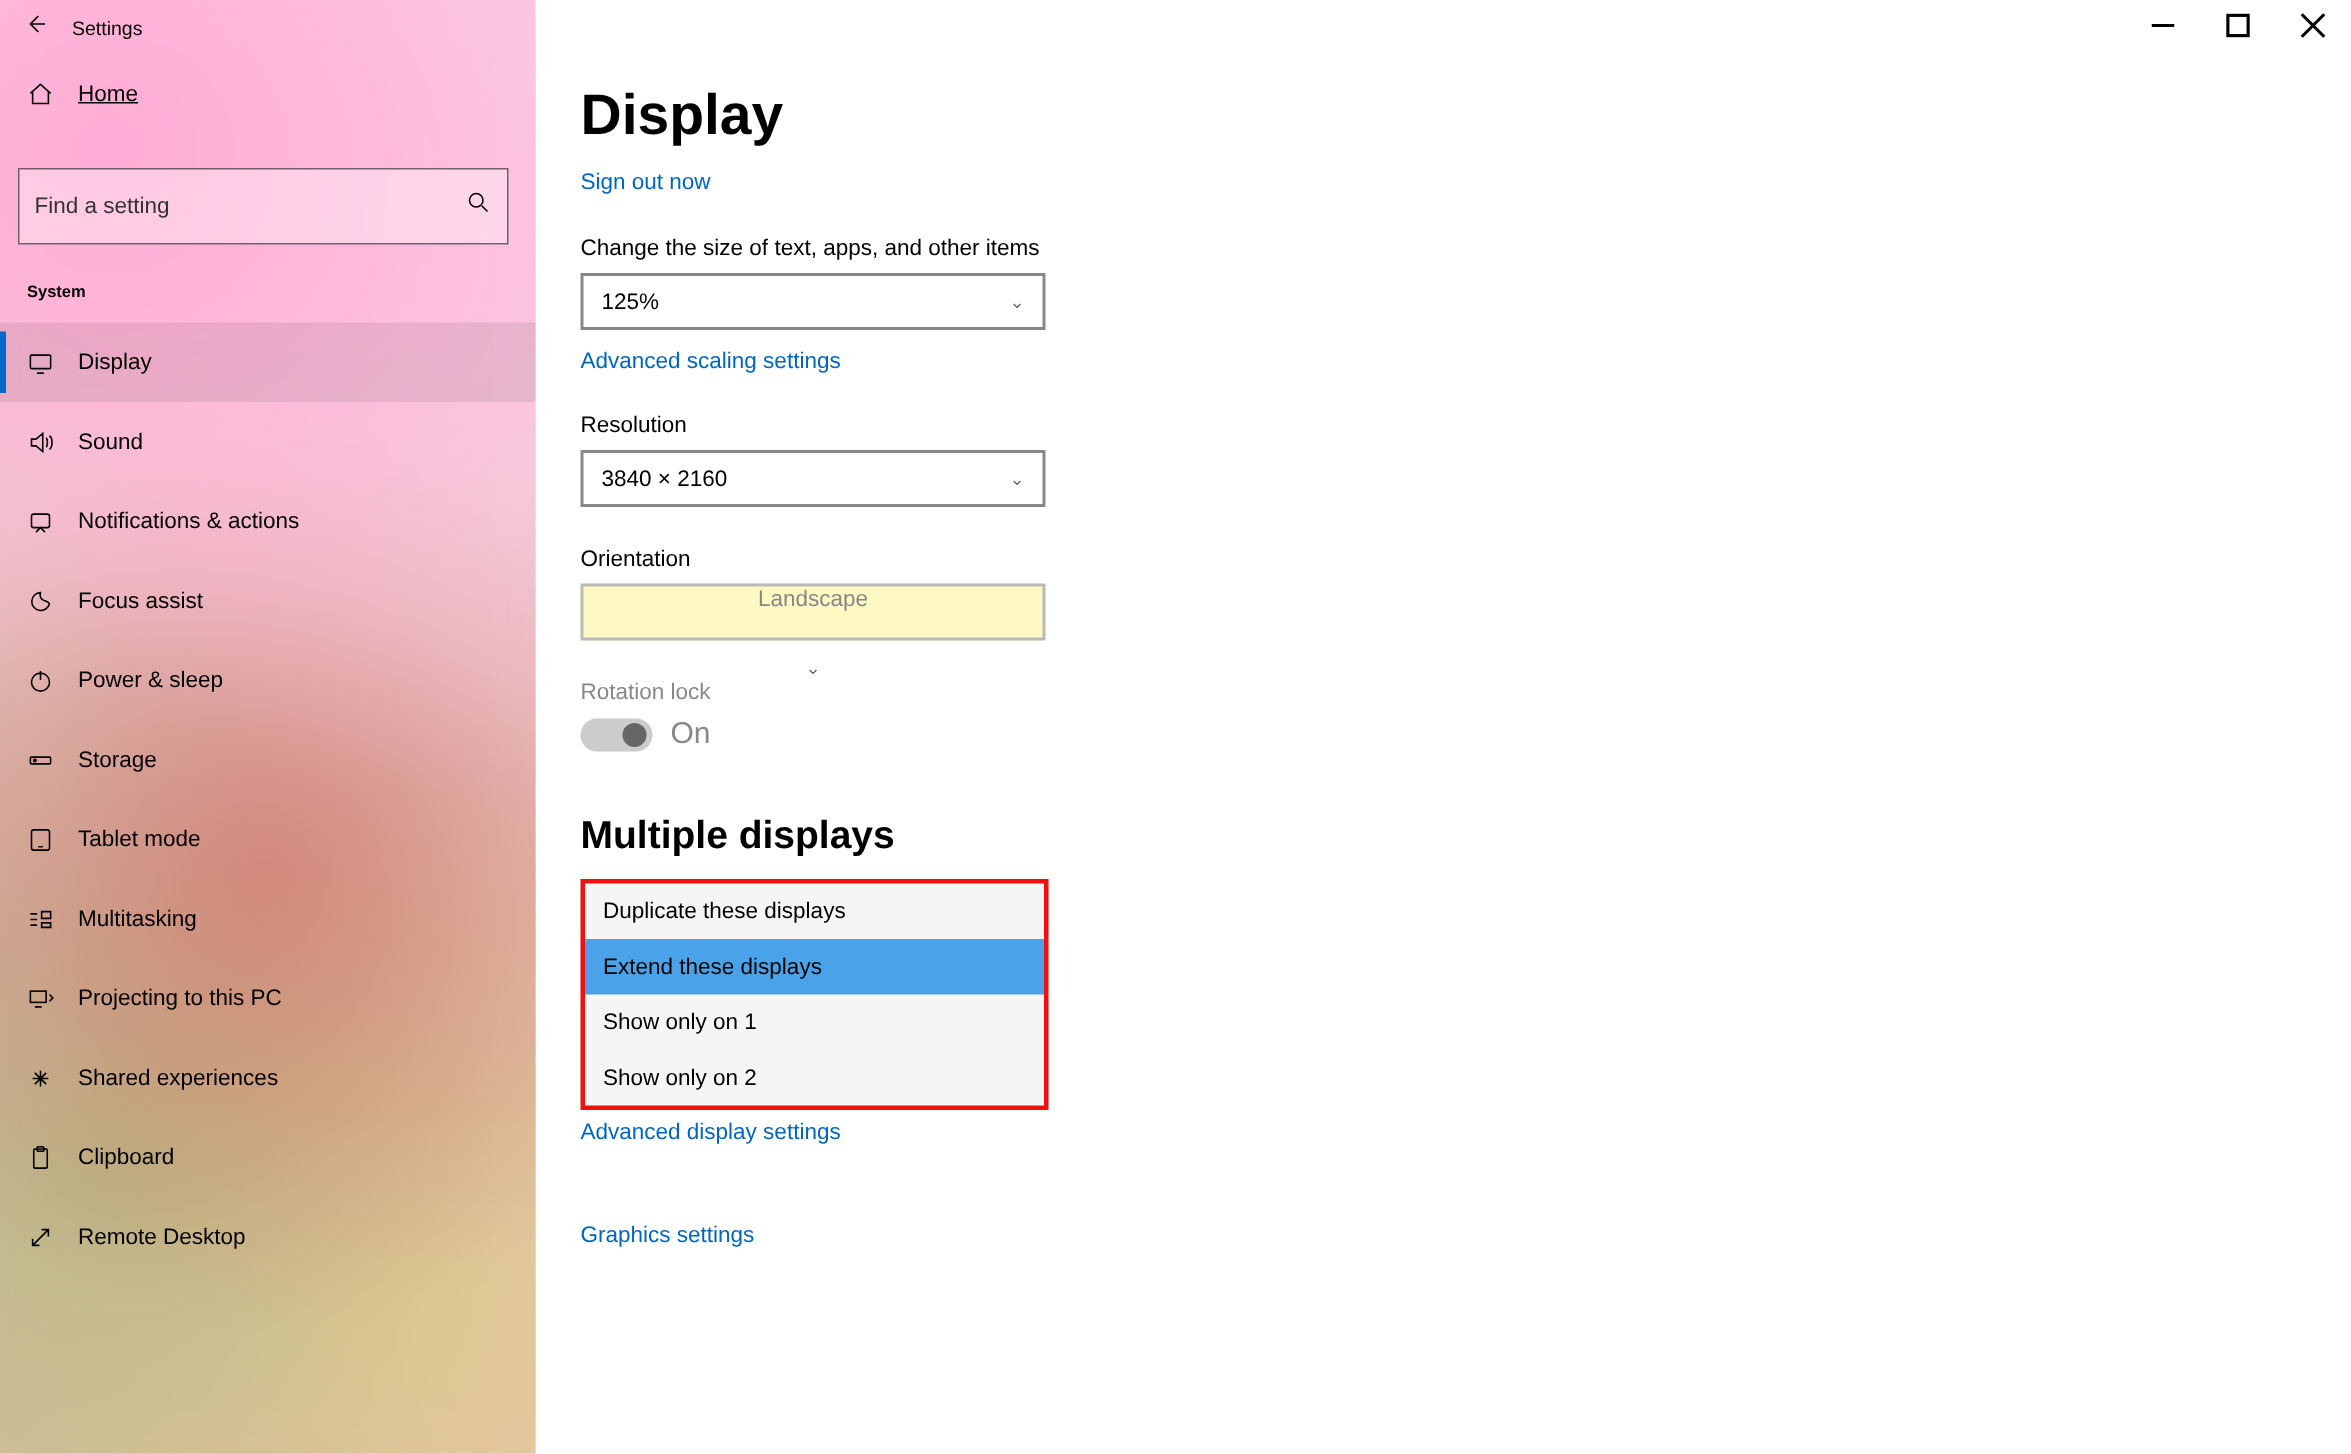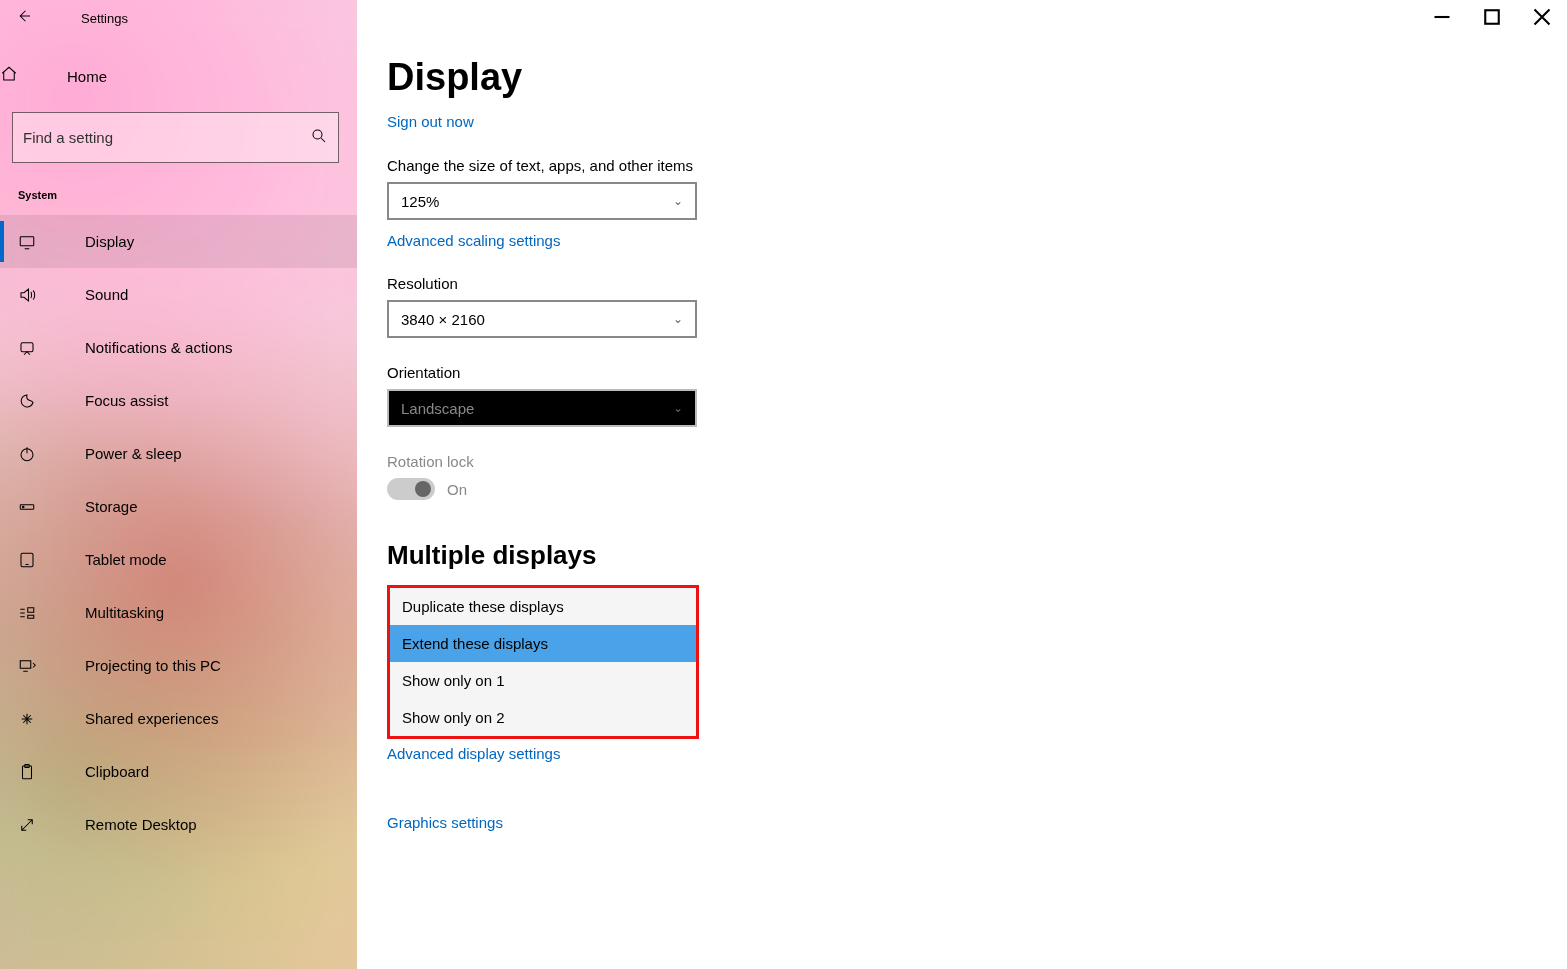--- a/index.html
+++ b/index.html
@@ -11,25 +11,25 @@
     radial-gradient(circle at 80% 20%, rgba(255,200,230,0.7), transparent 40%),
     radial-gradient(circle at 50% 60%, rgba(200,80,80,0.5), transparent 50%),
     radial-gradient(circle at 20% 80%, rgba(140,170,100,0.5), transparent 50%),
     radial-gradient(circle at 80% 90%, rgba(255,220,150,0.5), transparent 40%),
     linear-gradient(#f0d0e0, #e0c0b0);
   filter: saturate(1.1);
 }
 .sidebar::before {
   content:""; position:absolute; inset:0; backdrop-filter: blur(12px);
 }
-.sidebar > * { position: relative; gap: 33px; }
+.sidebar > * { position: relative; }
 .titlebar { height: 36px; display:flex; align-items:center; }
 .back-btn { width:48px; text-align:center; font-size:16px; }
 .app-title { font-size:13px; }
-.home-row { display:flex; align-items:center; height:44px; margin-top:18px; font-size:15px; }
+.home-row { display:flex; align-items:flex-start; height:44px; padding-left:18px; margin-top:18px; font-size:15px;text-decoration:underline; }
 .home-row .icon { width:34px; font-size:16px; }
 .search-box {
   margin:14px 18px 0 12px; height:51px; border:1px solid rgba(0,0,0,0.55);
   background: rgba(255,255,255,0.35); display:flex; align-items:center; padding:0 10px;
 }
 .search-box input {
   flex:1; border:none; background:transparent; font-size:15px; outline:none;
 }
 .search-box input::placeholder { color:#333; }
 .section-label { font-weight:600; font-size:11px; margin:26px 0 14px 18px; }
@@ -47,30 +47,30 @@
 .win-btn { width:50px; height:34px; display:flex; align-items:center; justify-content:center; font-size:11px; }
 .content { padding:56px 0 0 30px; }
 h1 { font-weight:600; font-size:38px; margin-bottom:14px; }
 .link { color:#0067c0; font-size:15px; }
 .label { font-size:15px; margin-top:26px; margin-bottom:8px; }
 .label.disabled { color:#888; }
 .combo {
   width:310px; height:38px; border:2px solid #888; display:flex; align-items:center;
   justify-content:space-between; padding:0 12px; font-size:15px; background:#fff;gap:30px;
 }
-.combo.disabled { background:#000000; border-color:#bbb; color:#888; }
+.combo.disabled { background:#fef9c3; border-color:#bbb; color:#888;flex-direction:column; }
 .chev { color:#666; font-size:12px; }
 .toggle-row { display:flex; align-items:center; margin-top:8px; gap:12px; }
 .toggle {
   width:48px; height:22px; border-radius:11px; background:#ccc; position:relative;
 }
 .toggle .knob {
   width:16px; height:16px; border-radius:50%; background:#666; position:absolute; top:3px; right:4px;
 }
-.toggle-label { font-size:15px; color:#888; }
+.toggle-label { font-size:20px; color:#888; }
 .section-head { font-size:26px; font-weight:600; margin-top:40px; margin-bottom:14px; }
 .dropdown-open {
   width:312px; border:3px solid #e11; background:#f5f5f5;
 }
 .dropdown-open .opt {
   height:37px; display:flex; align-items:center; padding:0 12px; font-size:15px;
 }
 .dropdown-open .opt.selected { background:#4aa3e8; color:#000; }
 .link2 { color:#0067c0; font-size:15px; display:block; margin-top:6px; }
 .link3 { color:#0067c0; font-size:15px; display:block; margin-top:52px; }

